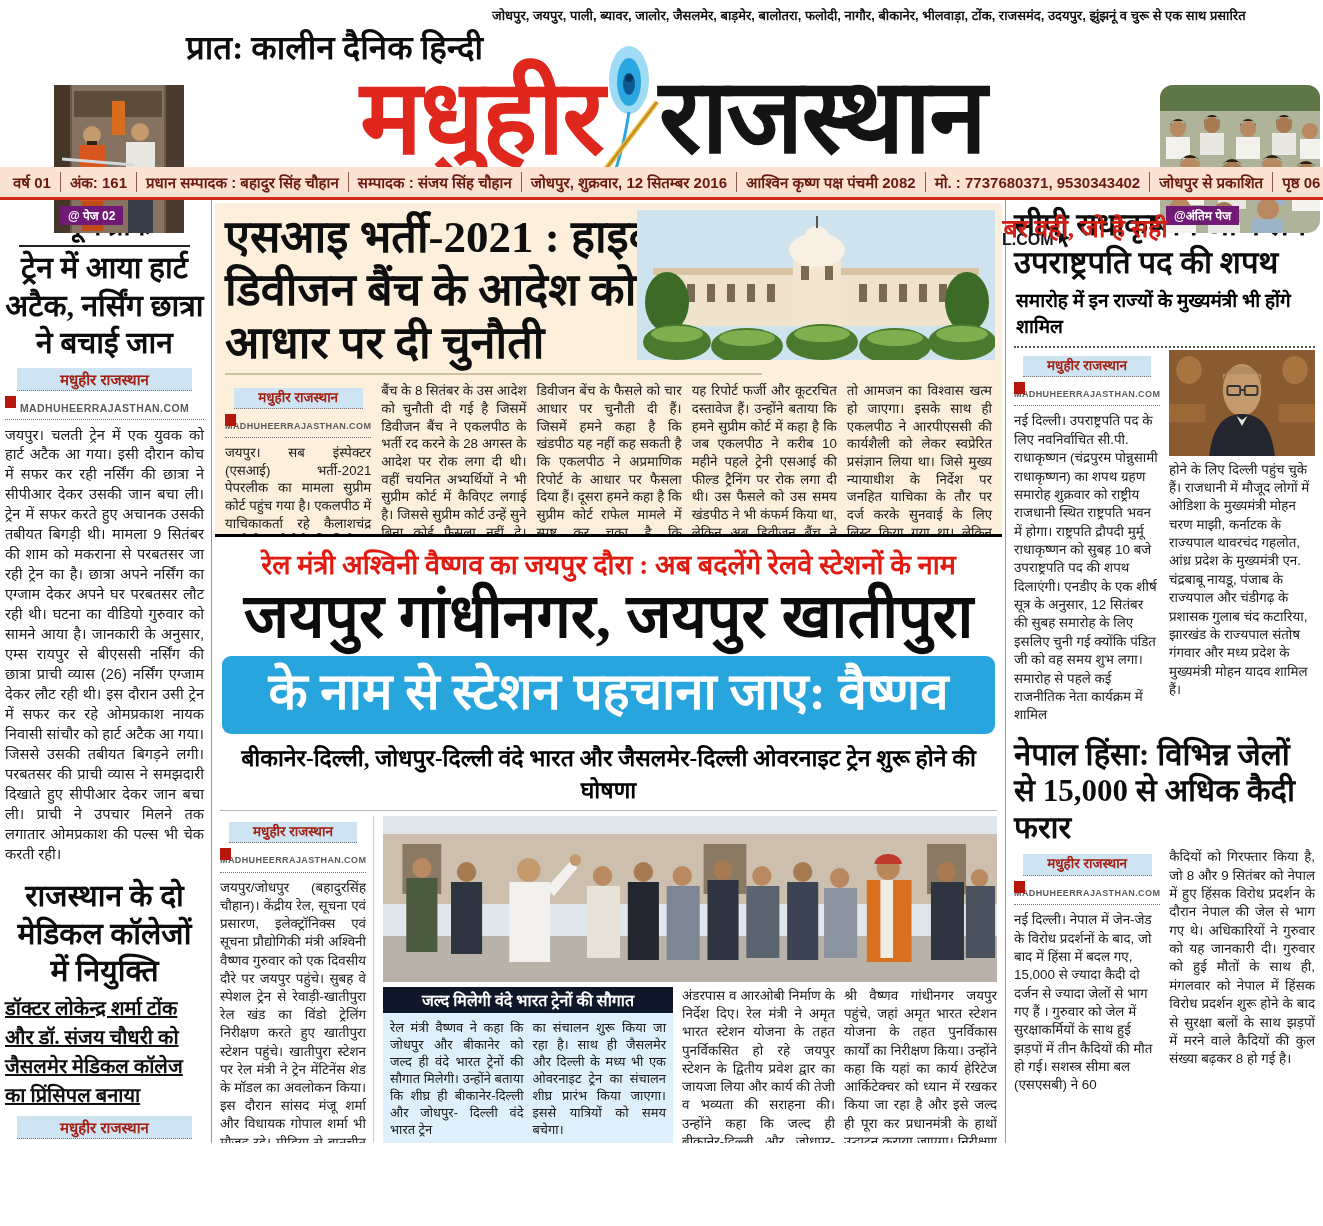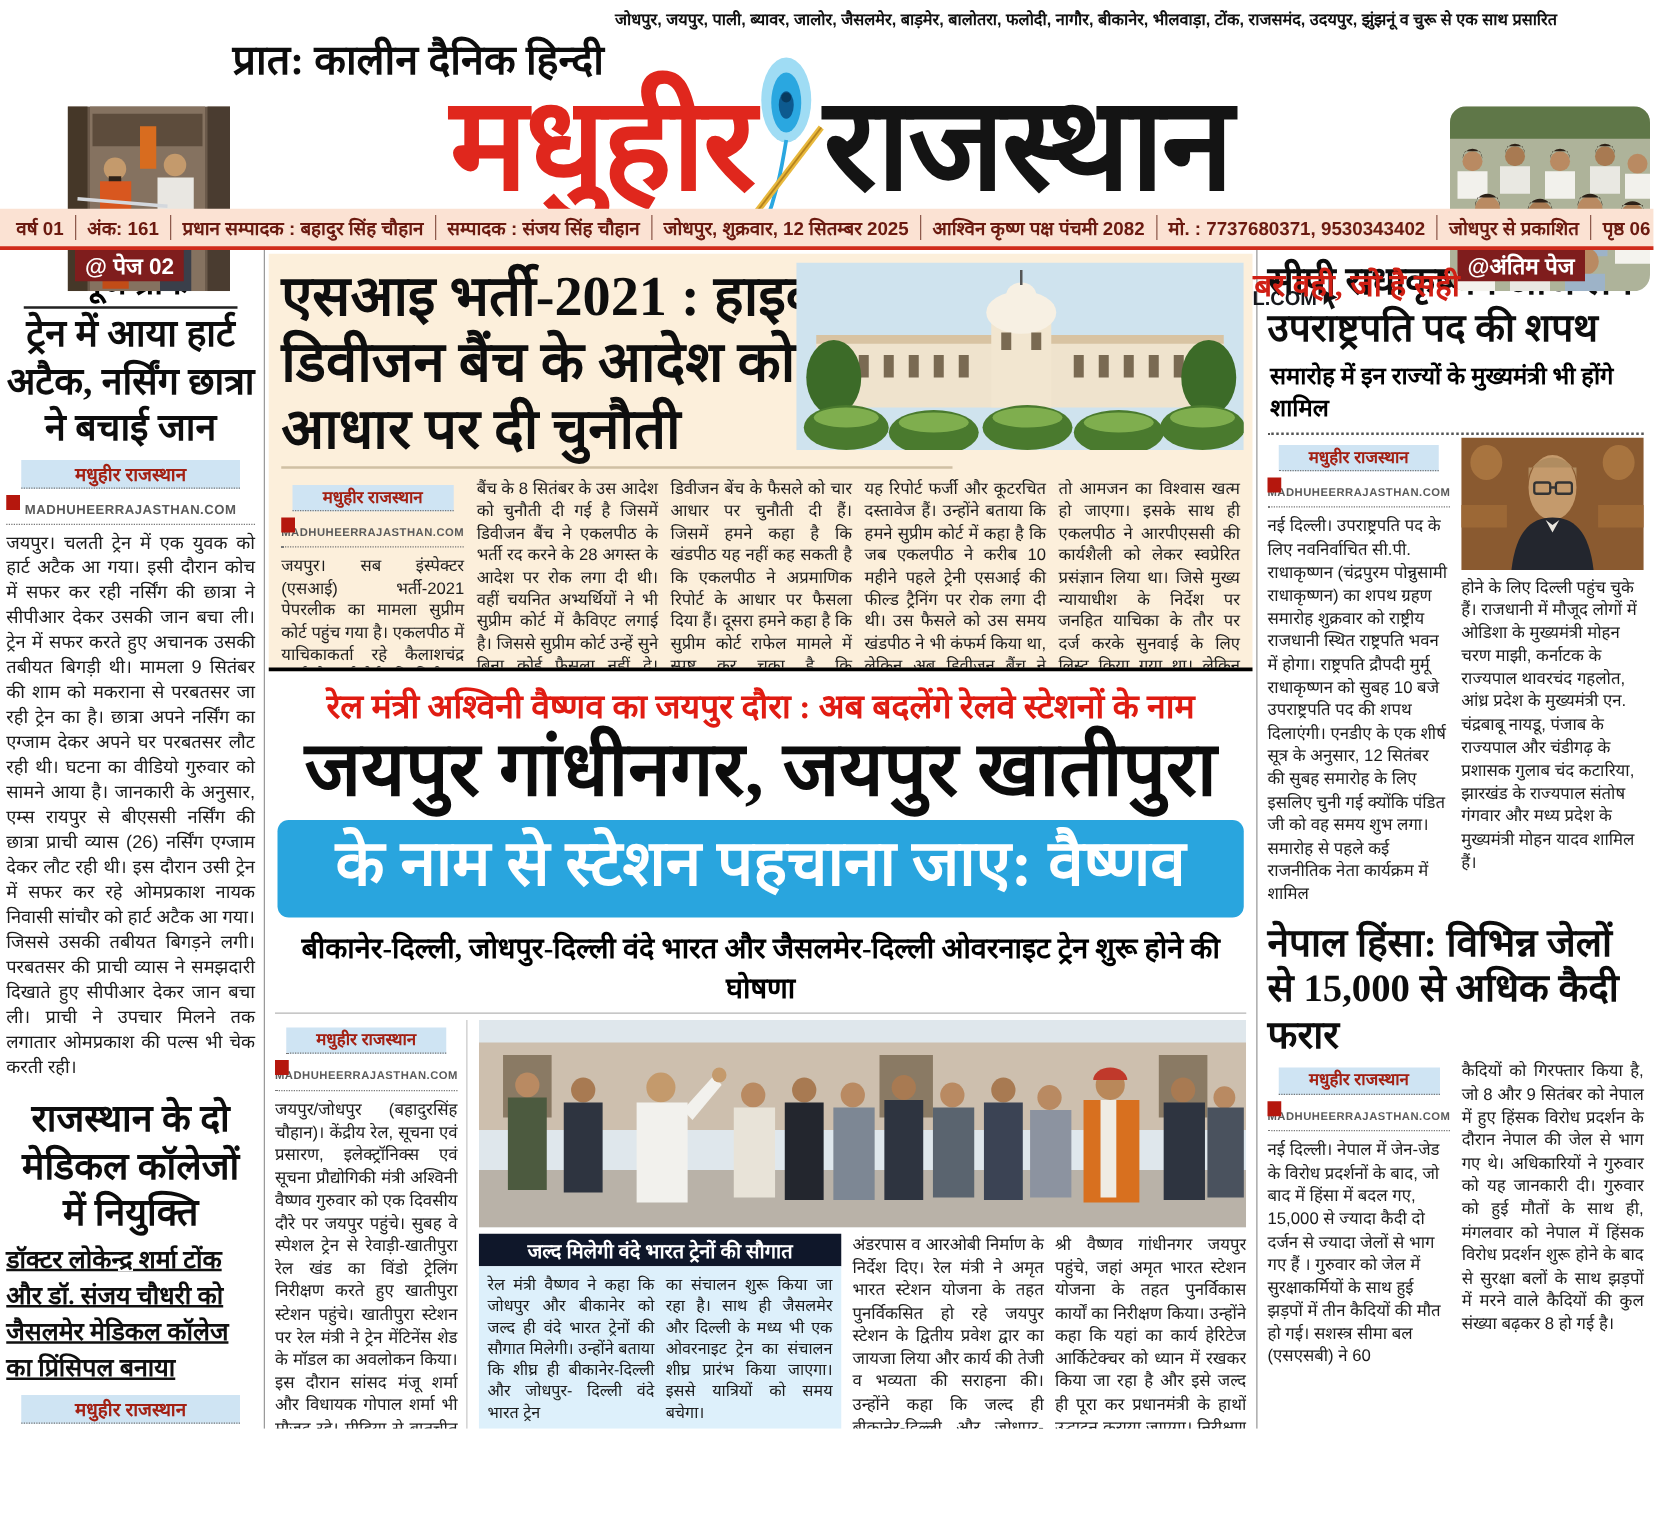--- a/index.html
+++ b/index.html
@@ -4,33 +4,33 @@
 <style>
   * { margin:0; padding:0; box-sizing:border-box; }
   body { background:#fff; font-family:"Liberation Sans","DejaVu Sans",sans-serif; }
   .page { position:relative; width:1323px; height:1226px; margin:0 auto; background:#fff; overflow:hidden; }
 
   
   .masthead { position:relative; height:200px; }
   .cities { position:absolute; left:492px; right:3px; top:8px; font-size:13px; font-weight:bold; color:#111; line-height:1.25; }
   .tagline { position:absolute; left:186px; top:24px; font-family:"Liberation Serif","DejaVu Serif",serif; font-size:33px; font-weight:bold; color:#0d0d0d; }
   .title-row { position:absolute; left:190px; top:42px; width:965px; display:flex; align-items:center; justify-content:center; gap:2px; }
-  .title-red  { font-family:Liberation Serif, serif; font-size:104px; font-weight:900; color:#e0271d; line-height:1.35; letter-spacing:-2px; }
+  .title-red  { font-family:Liberation Sans, sans-serif; font-size:104px; font-weight:900; color:#e0271d; line-height:1.35; letter-spacing:-2px; }
   .title-black{ font-family:"Liberation Serif","DejaVu Serif",serif; font-size:104px; font-weight:900; color:#141414; line-height:1.35; letter-spacing:-2px; }
   .feather { width:64px; height:150px; margin:0 -6px; flex:none; }
   .prgi    { position:absolute; left:497px; top:220px; font-size:16px; font-weight:bold; color:#20242c; }
   .website { position:absolute; left:228px; top:235px; font-size:16px; font-weight:bold; color:#16181d; display:flex; gap:4px; align-items:center; }
   .email   { position:absolute; left:742px; top:231px; font-size:16px; font-weight:bold; color:#16181d; display:flex; gap:4px; align-items:center; }
   .cursor-svg { width:13px; height:16px; }
   .slogan  { position:absolute; left:983px; top:210px; font-size:25px; font-weight:bold; color:#d01f14; font-family:"Liberation Serif","DejaVu Serif",serif; }
   .photo-wrap { position:absolute; overflow:hidden; }
   .photo-wrap svg { display:block; }
   .p-left  { left:54px;  top:85px; width:130px; height:148px; }
   .p-right { left:1160px; top:85px; width:160px; height:148px;border-radius:13px; }
-  .photo-label { position:absolute; left:6px; bottom:8px; background:#7f1d1d; color:#fff; font-weight:bold; font-size:18px; padding:1px 8px; }
+  .photo-label { position:absolute; left:6px; bottom:8px; background:#701a75; color:#fff; font-weight:bold; font-size:12px; padding:1px 8px; }
   .dateline { position:absolute; left:0; right:0; bottom:0; height:33px; background:#fbe2d3; border-bottom:3px solid #d02a1a; display:flex; align-items:center; padding:0 4px; font-size:15px; font-weight:bold; color:#6b1a10; overflow:hidden; white-space:nowrap; }
   .dl-item { padding:0 9px; border-right:1px solid #8d5a4c; }
   .dl-item:last-child { border-right:none; }
 
   
   .content { display:grid; grid-template-columns:212px 793px 318px; height:943px; overflow:hidden; }
   .leftcol  { border-right:1px solid #9a9a9a; padding:6px 7px 0 5px; overflow:hidden; }
   .midcol   { overflow:hidden; }
   .rightcol { border-left:1px solid #9a9a9a; padding:4px 8px 0 8px; overflow:hidden; }
 
@@ -191,21 +191,21 @@
           <polygon points="1,0 12,6 7,8 10,14 7,15.5 4.5,9 1,12" fill="#111"></polygon>
         </svg>
     </div>
     <div class="slogan">खबर वही, जो है सही</div>
 
     <div class="dateline">
       <span class="dl-item">वर्ष 01</span>
       <span class="dl-item">अंक: 161</span>
       <span class="dl-item">प्रधान सम्पादक : बहादुर सिंह चौहान</span>
       <span class="dl-item">सम्पादक : संजय सिंह चौहान</span>
-      <span class="dl-item">जोधपुर, शुक्रवार, 12 सितम्बर 2025</span>
+      <span class="dl-item">जोधपुर, शुक्रवार, 12 सितम्बर 2016</span>
       <span class="dl-item">आश्विन कृष्ण पक्ष पंचमी 2082</span>
       <span class="dl-item">मो. : 7737680371, 9530343402</span>
       <span class="dl-item">जोधपुर से प्रकाशित</span>
       <span class="dl-item">पृष्ठ 06</span>
 
     </div>
   </header>
 
   <main class="content">
 

